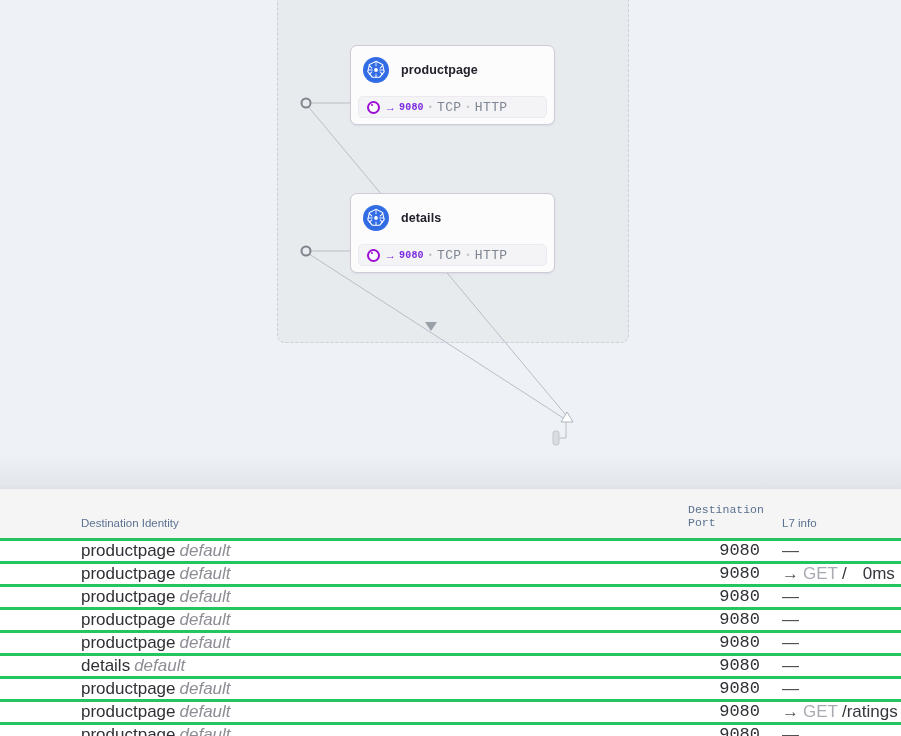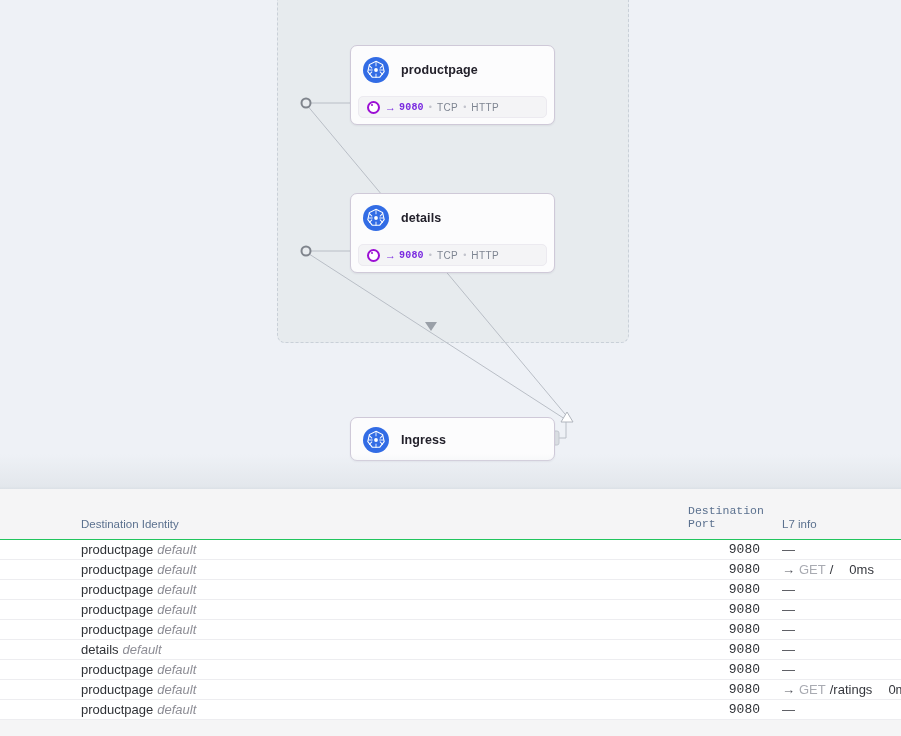--- a/index.html
+++ b/index.html
@@ -133,22 +133,22 @@
     letter-spacing: 0.2px;
   }
   .port-sep {
     margin: 0 5px;
     color: #c2c3cc;
     font-size: 9px;
     line-height: 1;
   }
   .port-proto {
     color: #7e8592;
-    font-size: 10px;
-    font-family: Liberation Sans, sans-serif;
+    font-size: 13px;
+    font-family: Liberation Mono, monospace;
     letter-spacing: 0.4px;
   }
 
   
   #panel-divider {
     position: absolute;
     left: 0;
     top: 454px;
     width: 901px;
     height: 35px;
@@ -177,24 +177,24 @@
     font-weight: normal;
     color: #5b718f;
     text-align: left;
     padding: 0 0 9px 0;
     background: #f5f5f6;
     border: 0;
   }
   #flow-table thead tr { height: 50px; vertical-align: bottom; }
 
   #flow-table td {
-    font-size: 13px;
+    font-size: 17px;
     color: #2f3136;
     background: #ffffff;
-    border-top: 1px solid #22c55e;
+    border-top: 3px solid #22c55e;
     border-bottom: 1px solid #ededf0;
     height: 19px;
     padding: 0;
     vertical-align: middle;
     white-space: nowrap;
   }
 
   .col-ident   { width: 607px; padding-left: 81px !important; }
   .col-port    { width: 72px;  text-align: right; font-family: Liberation Mono, monospace; }
   .col-l7      { width: 222px; padding-left: 22px !important; }
@@ -302,41 +302,20 @@
       <span class="port-dot"></span>
       <span class="port-arrow">→</span>
       <span class="port-num">9080</span>
       <span class="port-sep">•</span>
       <span class="port-proto">TCP</span>
       <span class="port-sep">•</span>
       <span class="port-proto">HTTP</span>
     </div>
   </div>
 
-  <div class="node-card" id="node-ingress">
-    <div class="node-head">
-      <span class="k8s-icon">
-        <svg viewBox="0 0 26 26">
-          <g fill="#ffffff">
-            <circle cx="13" cy="13" r="1.9"></circle>
-            <path d="M13 4.3 L19.6 7.6 L21.2 14.6 L16.8 20.2 L9.2 20.2 L4.8 14.6 L6.4 7.6 Z" fill="none" stroke="#ffffff" stroke-width="1.1"></path>
-            <rect x="12.55" y="5.1" width="0.9" height="4.2"></rect>
-            <rect x="12.55" y="16.7" width="0.9" height="4.2"></rect>
-            <rect x="5.4" y="12.55" width="4.3" height="0.9"></rect>
-            <rect x="16.3" y="12.55" width="4.3" height="0.9"></rect>
-            <rect x="7.2" y="7.8" width="0.9" height="4.2" transform="rotate(-45 7.65 9.9)"></rect>
-            <rect x="17.9" y="14" width="0.9" height="4.2" transform="rotate(-45 18.35 16.1)"></rect>
-            <rect x="17.9" y="7.8" width="0.9" height="4.2" transform="rotate(45 18.35 9.9)"></rect>
-            <rect x="7.2" y="14" width="0.9" height="4.2" transform="rotate(45 7.65 16.1)"></rect>
-          </g>
-        </svg>
-      </span>
-      <span class="node-title">Ingress</span>
-    </div>
-  </div>
 
 </div>
 
 <div id="panel-divider"></div>
 
 <div id="table-panel">
   <table id="flow-table">
     <thead>
       <tr>
         <th class="col-ident">Destination Identity</th>

